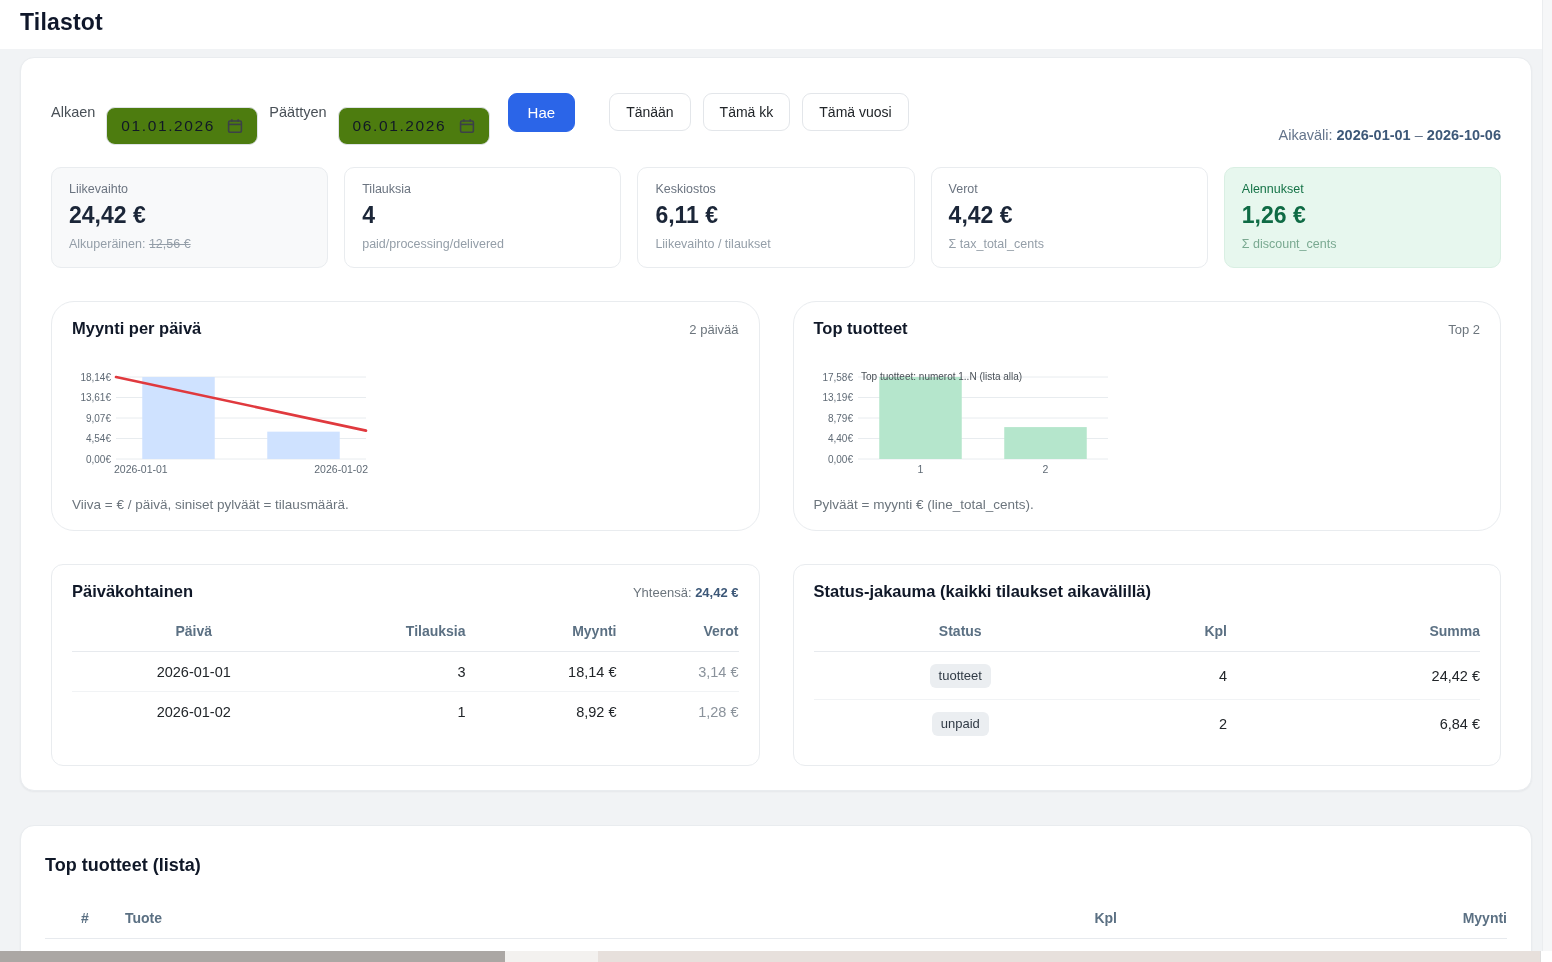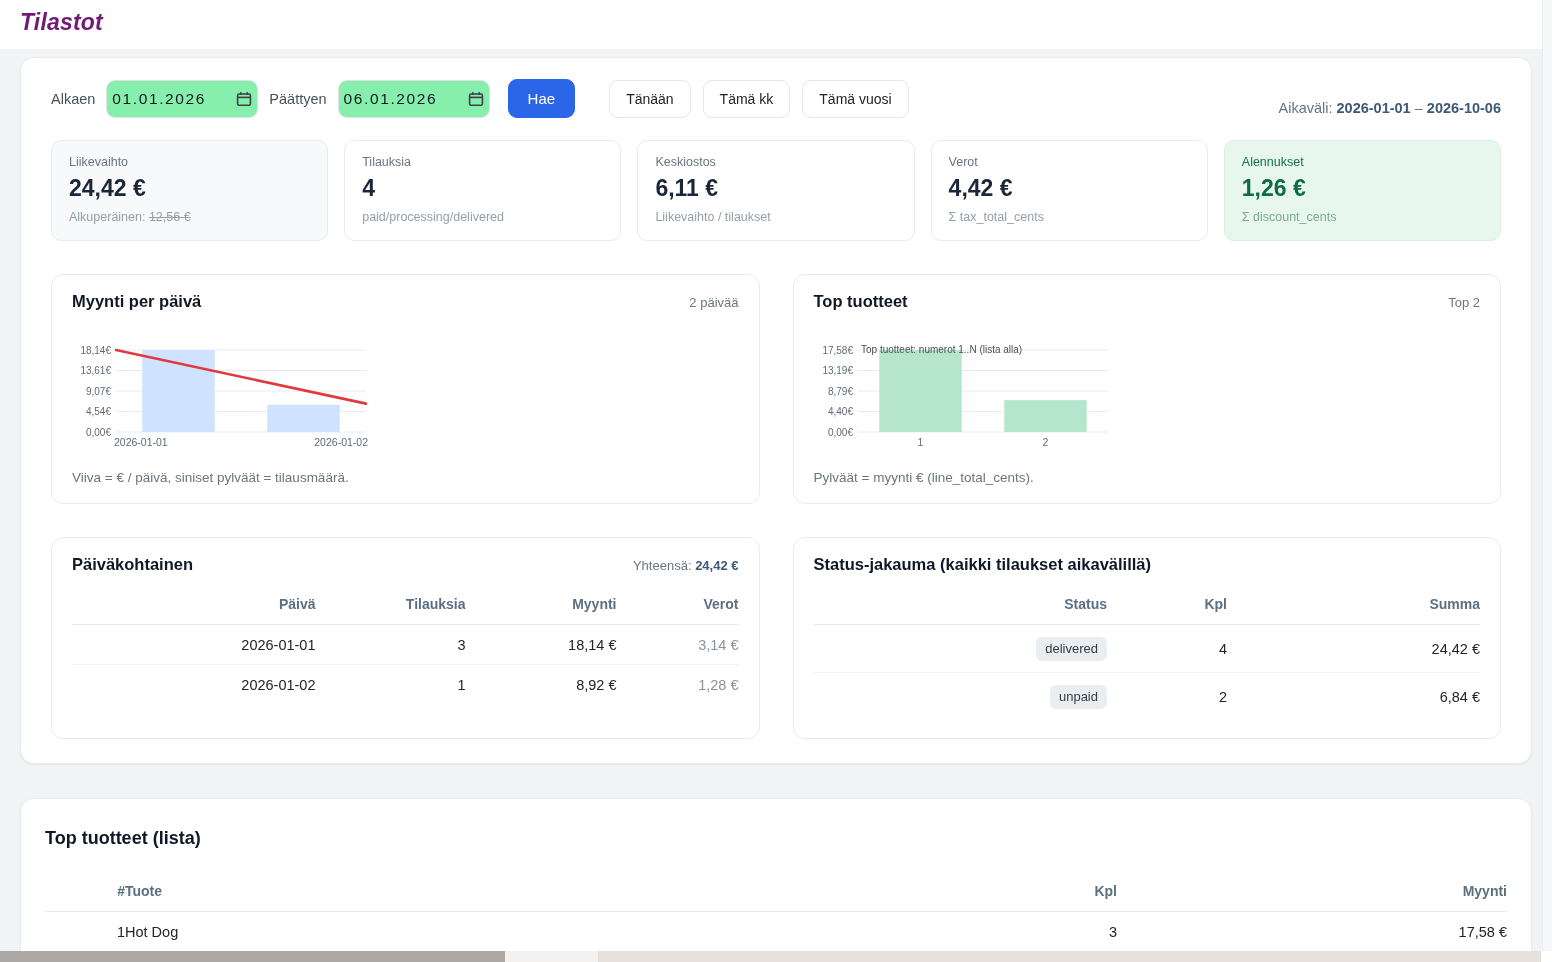--- a/index.html
+++ b/index.html
@@ -4,33 +4,33 @@
 <style>
   * { box-sizing: border-box; }
   html,body { margin:0; padding:0; }
   body {
     width:1552px; height:962px; overflow:hidden;
     background:#f1f3f5; color:#212529;
     font-family:"Liberation Sans", sans-serif;
   }
   
   .app-header { background:#ffffff; padding:9px 20px 13px; }
-  .app-header h1 { margin:0; font-size:23px; font-weight:700; color:#701a75; letter-spacing:.2px;font-style:italic; }
+  .app-header h1 { margin:0; font-size:23px; font-weight:700; color:#0f172a; letter-spacing:.2px; }
 
   .content { padding:8px 20px 0; }
 
   .panel { background:#fff; border:1px solid #e9ecef; border-radius:14px; box-shadow:0 1px 2px rgba(16,24,40,.05); }
   .panel-top { padding:21px 16px 24px; }
 
   
   .filter-row { display:flex; align-items:center; gap:11px; padding:0 14px; }
   .flabel { font-size:14.5px; color:#495057; }
   .date-input { display:flex; align-items:center; justify-content:space-between; gap:12px;
-    border:1px solid #dfe3e8; border-radius:9px; padding:9px 5px; background:#86efac;
-    width:152px; cursor:text; }
+    border:1px solid #dfe3e8; border-radius:9px; padding:9px 14px; background:#4d7c0f;
+    width:152px; cursor:text;margin-top:28px; }
   .date-input .dval { font-size:15.5px; color:#111827; letter-spacing:1.6px; white-space:nowrap; }
   .cal-icon { flex:0 0 auto; display:block; }
   .btn { border-radius:9px; font-size:14px; cursor:pointer; font-family:inherit; }
   .btn-primary { background:#2b65e8; color:#fff; border:1px solid #2b65e8; padding:10px 19px; font-size:15px; margin-left:7px; }
   .quick-buttons { display:flex; gap:12px; margin-left:23px; }
   .btn-outline { background:#fff; border:1px solid #e3e6ea; color:#212529; padding:10px 16px; }
   .range-info { margin-left:auto; align-self:flex-end; font-size:14.5px; color:#64748b; white-space:nowrap; padding-bottom:2px;}
   .range-info b { color:#3d5878; font-weight:700; }
 
   
@@ -46,30 +46,30 @@
   .kpi-card.success .kpi-value { color:#0f6b45; }
   .kpi-card.success .kpi-sub { color:#7aa991; }
 
   
   .grid-2 { display:grid; grid-template-columns:1fr 1fr; gap:33px; margin:33px 14px 0; }
   .subcard { border:1px solid #e9ecef; border-radius:12px; padding:17px 20px 18px; background:#fff;
     display:flex; flex-direction:column; }
   .card-head { display:flex; justify-content:space-between; align-items:baseline; }
   .card-title { font-size:16.5px; font-weight:700; color:#101828; }
   .card-badge { font-size:13px; color:#6c757d; }
-  .chart-card { min-height:188px; }
+  .chart-card { min-height:188px;border-radius:23px; }
   .chart-wrap { margin-top:29px; }
   .chart-wrap svg { display:block; }
   .caption { margin-top:auto; font-size:13.5px; color:#6c757d; padding-top:12px; }
 
   
   table { width:100%; border-collapse:collapse; margin-top:12px; table-layout:fixed; }
   th { font-size:14px; color:#5b7083; font-weight:700; padding:10px 0 12px; text-align:right; border-bottom:1px solid #e7eaee; }
   td { font-size:14.5px; color:#212529; padding:12px 0 11px; text-align:right; border-bottom:1px solid #f1f3f5; }
-  th:first-child, td:first-child { text-align:right; }
+  th:first-child, td:first-child { text-align:center; }
   tbody tr:last-child td { border-bottom:none; }
   .daily-table th:nth-child(2){ width:150px; }
   .daily-table th:nth-child(3){ width:151px; }
   .daily-table th:nth-child(4){ width:122px; }
   .daily-table td:nth-child(4){ color:#8a929b; }
   .status-table th:nth-child(2){ width:120px; }
   .status-table th:nth-child(3){ width:253px; }
   .badge-status { display:inline-block; background:#ebeef1; border-radius:6px; padding:4px 9px 5px; font-size:13px; color:#313b46; }
 
   
@@ -263,21 +263,21 @@
         <table class="status-table">
           <thead>
               <tr id="statusHead">
                 <th>Status</th>
                 <th>Kpl</th>
                 <th>Summa</th>
               </tr>
             </thead>
           <tbody id="statusBody">
               <tr>
-                <td><span class="badge-status">delivered</span></td>
+                <td><span class="badge-status">tuotteet</span></td>
                 <td>4</td>
                 <td>24,42 €</td>
               </tr>
               <tr>
                 <td><span class="badge-status">unpaid</span></td>
                 <td>2</td>
                 <td>6,84 €</td>
               </tr>
             </tbody>
         </table>

